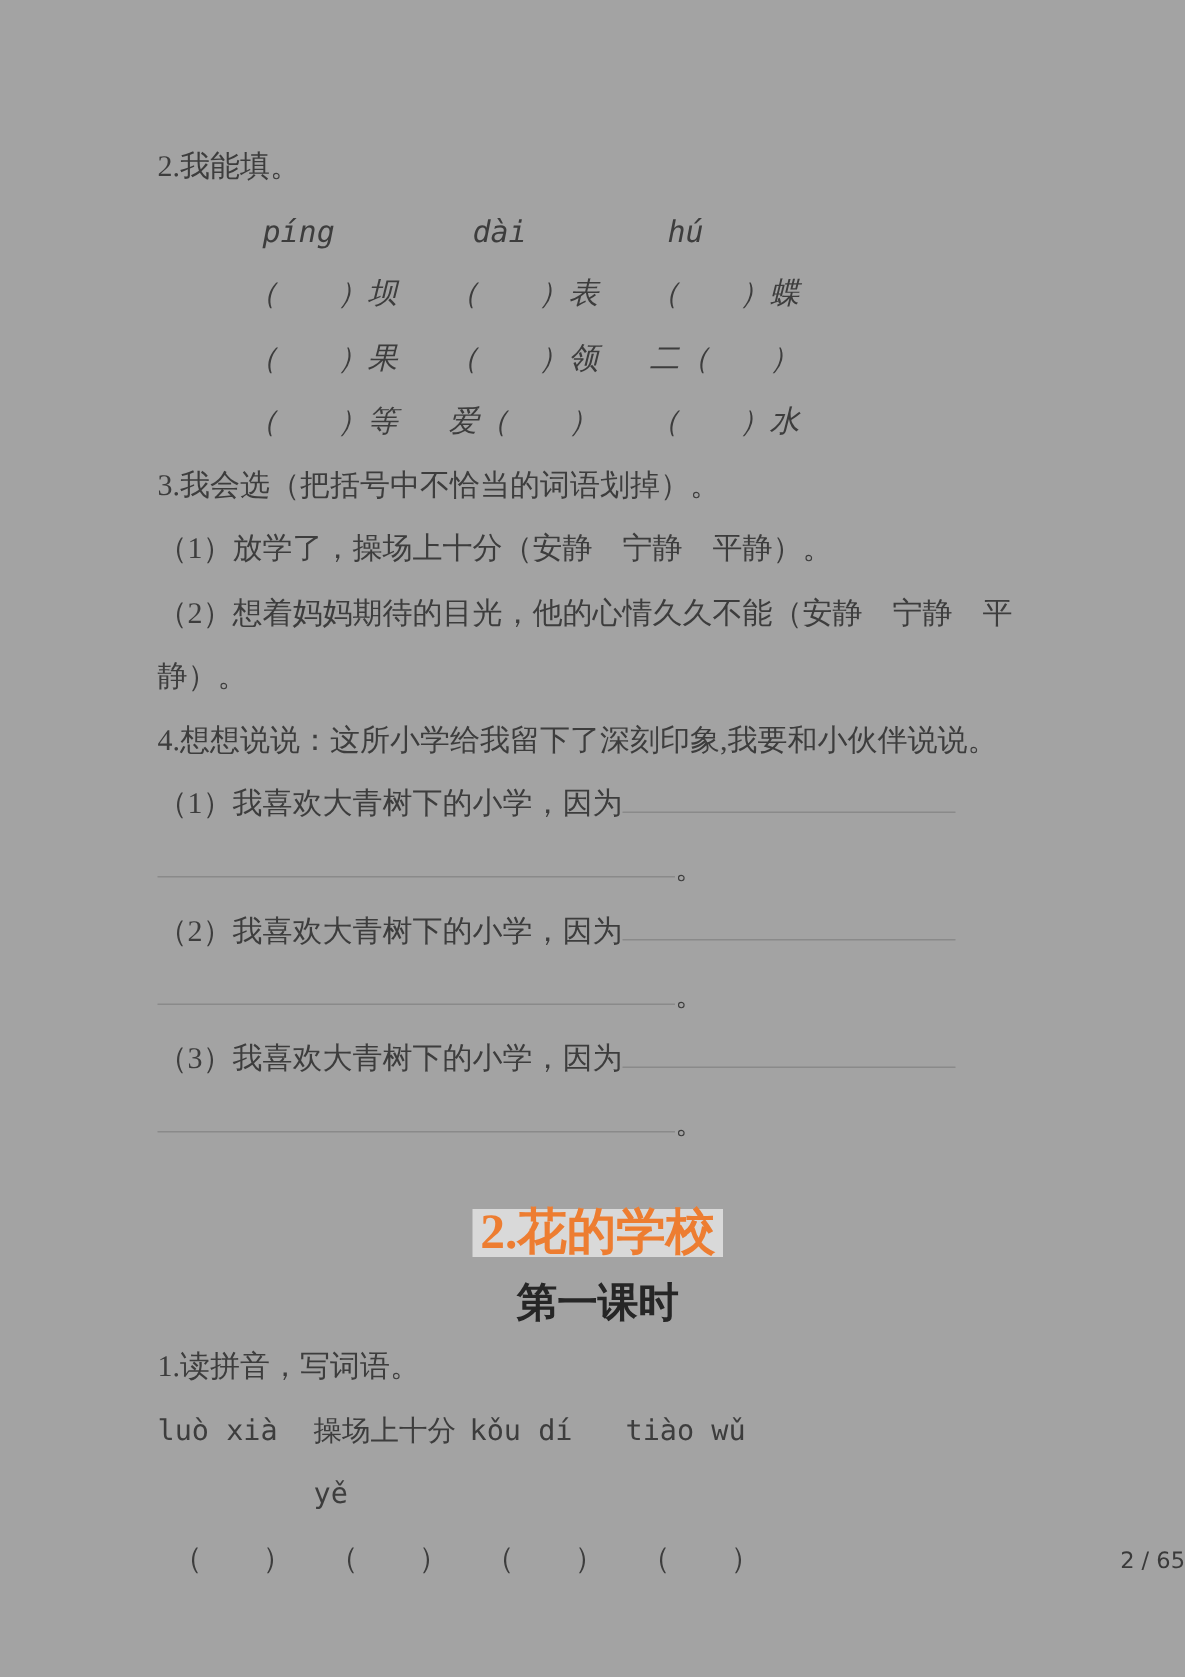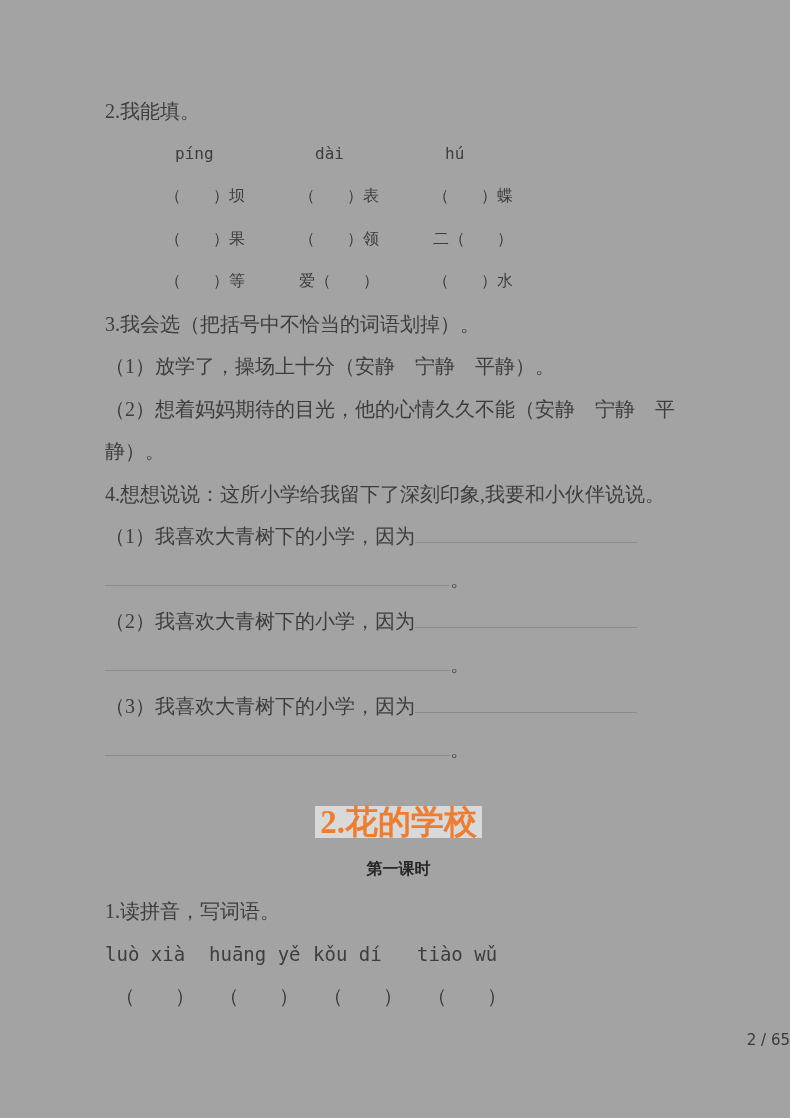--- a/index.html
+++ b/index.html
@@ -29,21 +29,21 @@
   }
   .heading { margin-left: 10px; }
 
   
   .fill-pinyin-row, .fill-row {
     display: flex;
     margin-left: 60px;
     line-height: 42.5px;
   }
   .fill-pinyin-row { font-family: "DejaVu Sans Mono", monospace; font-size: 19px; }
-  .fill-col { width: 134px; font-size: 16px; }
+  .fill-col { width: 134px; font-size: 20px; font-style: italic; }
   .fill-pinyin-row .fill-col:nth-child(1) { padding-left: 10px; }
   .fill-pinyin-row .fill-col:nth-child(2) { padding-left: 16px; }
   .fill-pinyin-row .fill-col:nth-child(3) { padding-left: 12px; }
 
   
   .blank {
     display: inline-block;
     height: 20px;
     border-bottom: 1px solid var(--blank-line, #8A8A8A);
     vertical-align: baseline;
@@ -61,21 +61,21 @@
     display: inline-block;
     background: var(--highlight-gray, #D9D9D9);
     color: var(--accent-orange, #ED7D31);
     font-weight: bold;
     font-size: 33px;
     padding: 1px 5px;
   }
   .lesson-subtitle {
     margin: 4px 0 0 0;
     text-align: center;
-    font-size: 16px;
+    font-size: 27px;
     font-weight: bold;
     color: #262626;
     line-height: 43px;
   }
 
   
   .py-row, .py-bracket-row {
     display: flex;
     line-height: 42.5px;
   }
@@ -142,21 +142,21 @@
 
     <div class="lesson-title">
       <span class="hl">2.花的学校</span>
     </div>
     <p class="lesson-subtitle">第一课时</p>
 
     <p class="line heading">1.读拼音，写词语。</p>
 
     <div class="py-row">
       <span class="py-col">luò xià</span>
-      <span class="py-col">huāng yě</span>
+      <span class="py-col">操场上十分 yě</span>
       <span class="py-col">kǒu dí</span>
       <span class="py-col">tiào wǔ</span>
     </div>
     <div class="py-bracket-row">
       <span class="py-col">（　　）</span>
       <span class="py-col">（　　）</span>
       <span class="py-col">（　　）</span>
       <span class="py-col">（　　）</span>
     </div>
 

